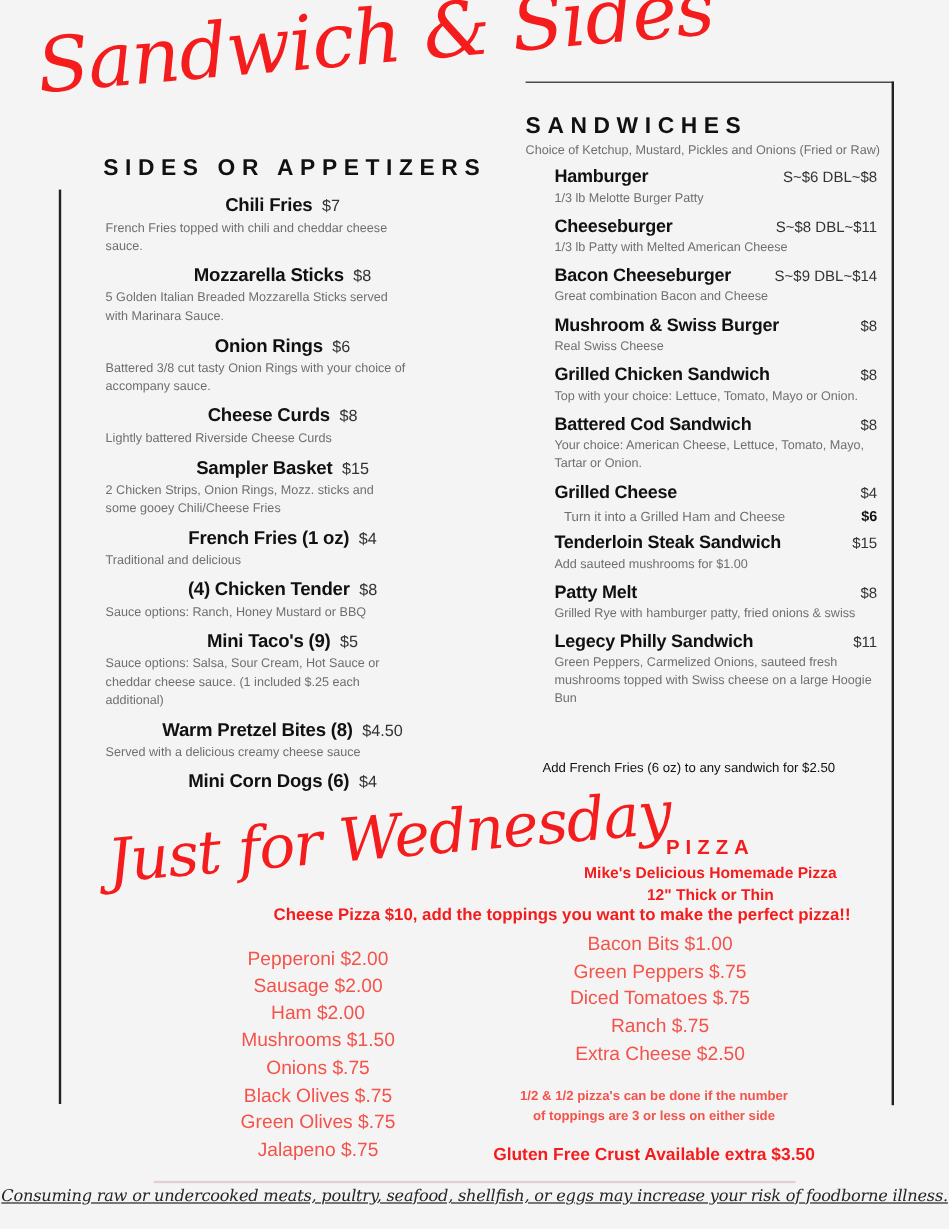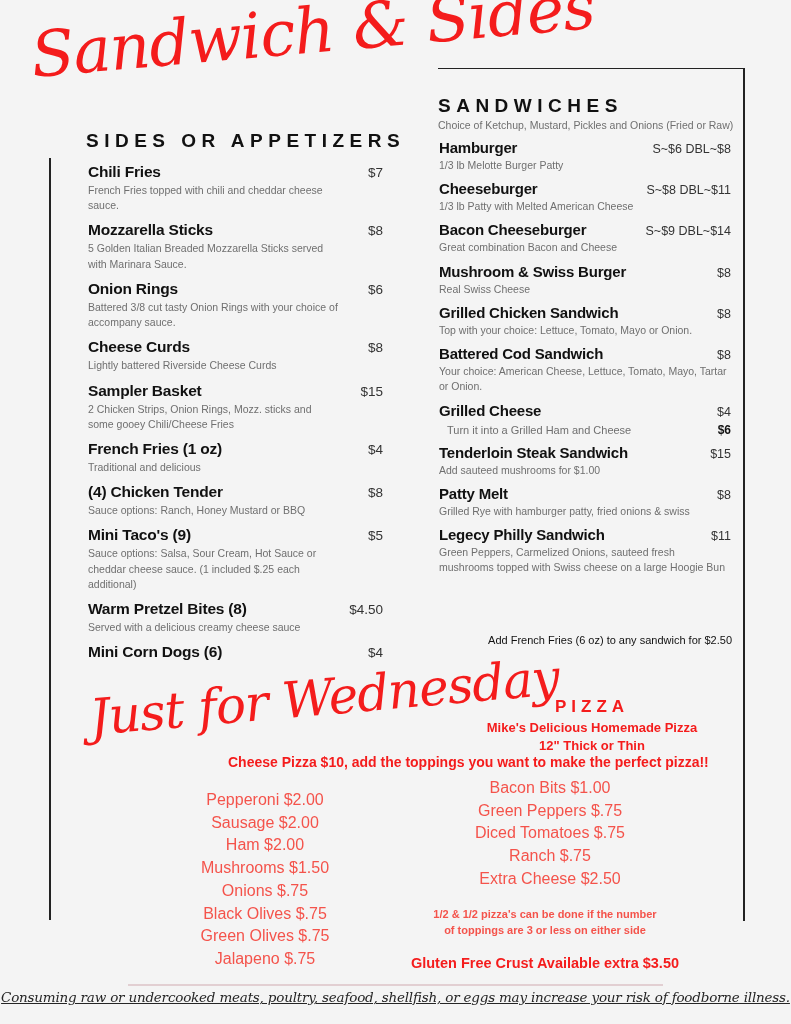--- a/index.html
+++ b/index.html
@@ -99,21 +99,21 @@
   #sides-list {
     position: absolute;
     left: 88px;
     top: 163px;
     width: 295px;
   }
   .side-item { margin-bottom: 8px; }
   .side-row {
     display: flex;
     align-items: baseline;
-    justify-content: space-between;
+    justify-content: center;
   }
   .side-name {
     font-size: 15.5px;
     font-weight: bold;
     letter-spacing: -0.2px;
     color: #111;
   }
   .side-price {
     font-size: 13.5px;
     color: #333;
@@ -135,21 +135,21 @@
     top: 119px;
     font-size: 10.5px;
     color: #6f6f6f;
   }
   #sandwich-list {
     position: absolute;
     left: 439px;
     top: 139px;
     width: 292px;
   }
-  .sw-item { margin-bottom: 7px; }
+  .sw-item { margin-bottom: 7px; margin-left: 23px; }
   .sw-row {
     display: flex;
     align-items: baseline;
     justify-content: space-between;
   }
   .sw-name {
     font-size: 15px;
     font-weight: bold;
     letter-spacing: -0.2px;
     color: #111;
@@ -180,21 +180,21 @@
   .sw-addon-price {
     font-size: 12px;
     font-weight: bold;
     color: #111;
   }
   #sandwich-footnote {
     position: absolute;
     left: 452px;
     top: 634px;
     width: 280px;
-    text-align: right;
+    text-align: left;
     font-size: 11px;
     color: #111;
   }
 
   
   #pizza-tagline {
     position: absolute;
     left: 392px;
     top: 719px;
     width: 400px;

